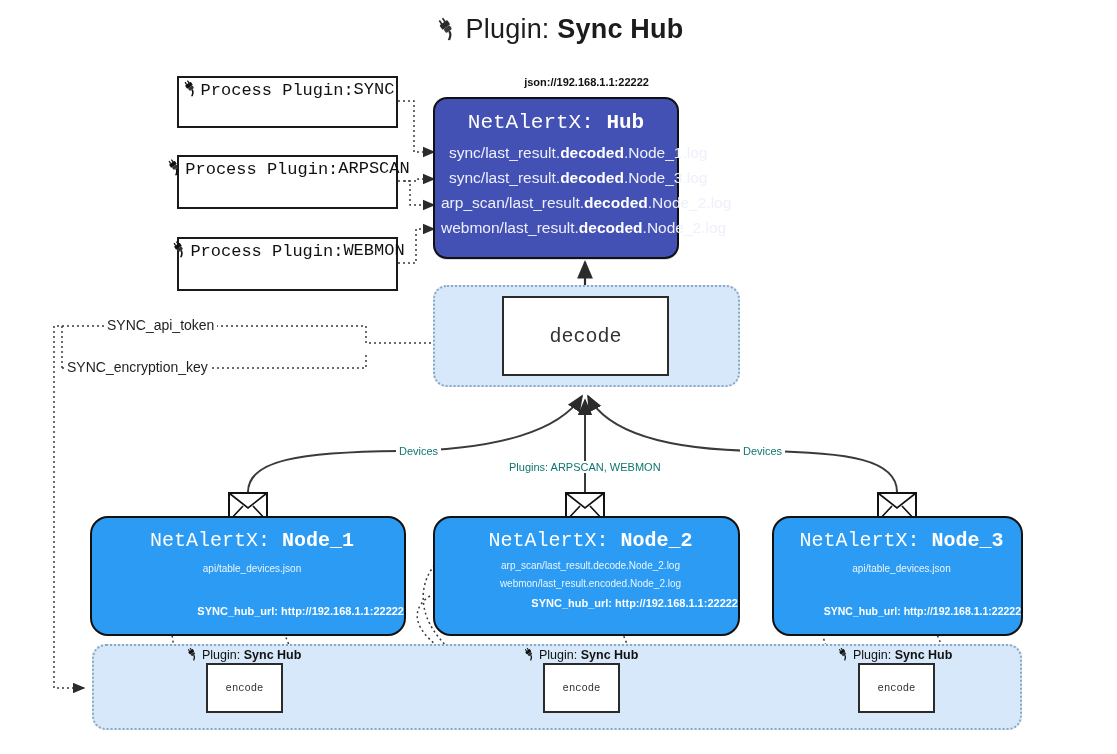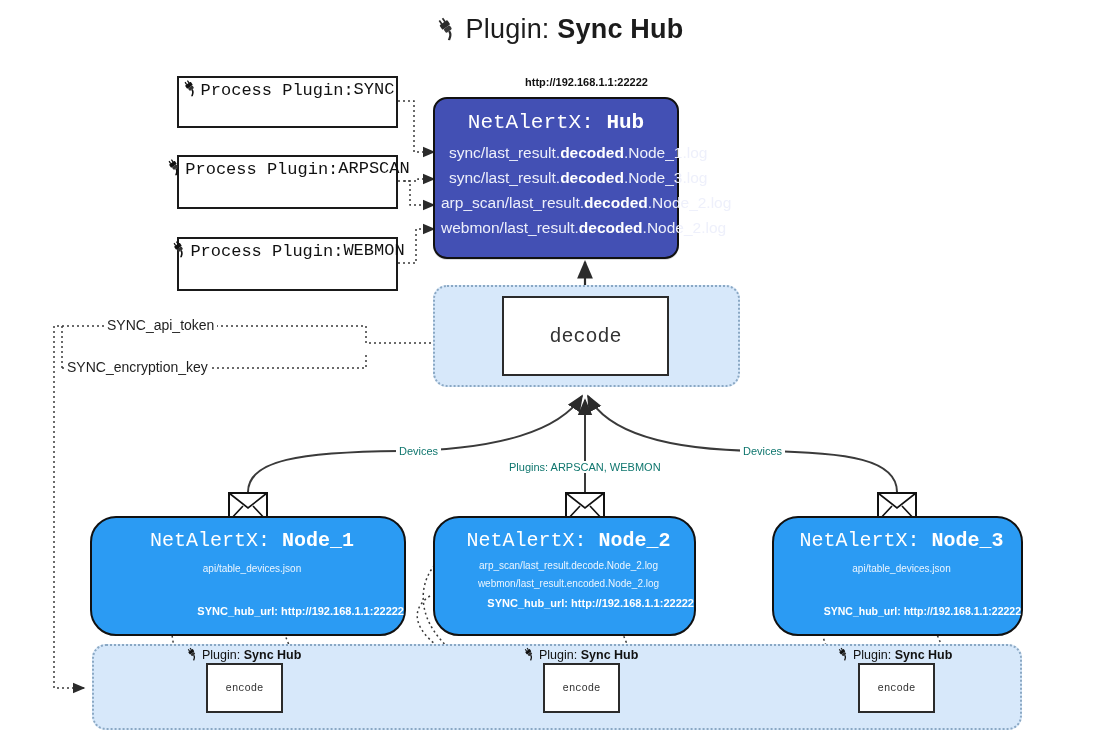--- a/index.html
+++ b/index.html
@@ -38,21 +38,21 @@
   
   .dashbox{background:#d7e8fa;border:2px dotted #8aa8c4;border-radius:14px;}
 
   .whitebox{background:#ffffff;border:2px solid #2b2b2b;
             display:flex;align-items:center;justify-content:center;
             font-family:"Liberation Mono","DejaVu Sans Mono",monospace;color:#333;}
   #decode{font-size:20px;}
   .encodebox{font-size:10.5px;}
 
   
-  .node{background:#2b9bf3;border:2px solid #111;border-radius:26px;
+  .node{background:#2b9bf3;border:2px solid #111;border-radius:18px;
         text-align:center;padding-left:8px;}
   .node .ntitle{font-family:"Liberation Mono","DejaVu Sans Mono",monospace;
         font-size:20px;color:#ffffff;margin-top:11px;}
   .node .ntitle b{font-weight:bold;}
   .node .nline{font-size:10px;color:#eaf5ff;line-height:1.55;margin-top:9px;
         white-space:nowrap;}
   .node .nfoot{font-size:11px;font-weight:bold;color:#ffffff;white-space:nowrap;text-align:right;}
 
   
   .edgelabel{font-size:11px;color:#0f766e;background:#ffffff;
@@ -168,21 +168,21 @@
               <rect x="9.4" y="2.6" width="1.6" height="3.6" fill="#111"></rect>
               <rect x="13" y="2.6" width="1.6" height="3.6" fill="#111"></rect>
               <rect x="7.6" y="6" width="8.8" height="5" rx="1" fill="#111"></rect>
               <rect x="8.6" y="11" width="6.8" height="4.2" rx="1.2" fill="#333"></rect>
               <path d="M11 15.2 C11 18.4 9 19.4 6.3 21.4 L7.9 22.8 C11.4 20.3 13 18.9 13 15.2 z" fill="#111"></path>
             </g>
           </svg></span><span>Process Plugin:</span></div>
     <div class="l2">WEBMON</div>
   </div>
 
-  <div class="abs" id="hub-url" style="left:433px;top:76px;width:307px;">http://192.168.1.1:22222</div>
+  <div class="abs" id="hub-url" style="left:433px;top:76px;width:307px;">json://192.168.1.1:22222</div>
 
   <div class="abs" id="hub" style="left:433px;top:97px;width:246px;height:162px;">
     <div class="hub-title"><span>NetAlertX: </span><b>Hub</b></div>
     <div class="logline"><span>sync/last_result.</span><b>decoded</b><span>.Node_1.log</span></div>
     <div class="logline"><span>sync/last_result.</span><b>decoded</b><span>.Node_3.log</span></div>
     <div class="logline" style="padding-left:6px;"><span>arp_scan/last_result.</span><b>decoded</b><span>.Node_2.log</span></div>
     <div class="logline" style="padding-left:6px;"><span>webmon/last_result.</span><b>decoded</b><span>.Node_2.log</span></div>
   </div>
 
   <div class="abs dashbox" style="left:433px;top:285px;width:307px;height:102px;"></div>
@@ -218,21 +218,21 @@
         <path d="M1,29 L15,14 M39,29 L25,14" fill="none" stroke="#111" stroke-width="1.6"></path>
       </svg>
   </div>
 
   <div class="abs node" style="left:90px;top:516px;width:316px;height:120px;">
     <div class="ntitle"><span>NetAlertX: </span><b>Node_1</b></div>
     <div class="nline">api/table_devices.json</div>
     <div class="nfoot" style="margin-top:28px;">SYNC_hub_url: http://192.168.1.1:22222</div>
   </div>
 
-  <div class="abs node" style="left:433px;top:516px;width:263px;height:120px;">
+  <div class="abs node" style="left:433px;top:516px;width:307px;height:120px;">
     <div class="ntitle"><span>NetAlertX: </span><b>Node_2</b></div>
     <div class="nline" style="margin-top:6px;">arp_scan/last_result.decode.Node_2.log</div>
     <div class="nline" style="margin-top:2px;">webmon/last_result.encoded.Node_2.log</div>
     <div class="nfoot" style="margin-top:6px;">SYNC_hub_url: http://192.168.1.1:22222</div>
   </div>
 
   <div class="abs node" style="left:772px;top:516px;width:251px;height:120px;">
     <div class="ntitle"><span>NetAlertX: </span><b>Node_3</b></div>
     <div class="nline">api/table_devices.json</div>
     <div class="nfoot" style="margin-top:28px;font-size:10.5px;">SYNC_hub_url: http://192.168.1.1:22222</div>

